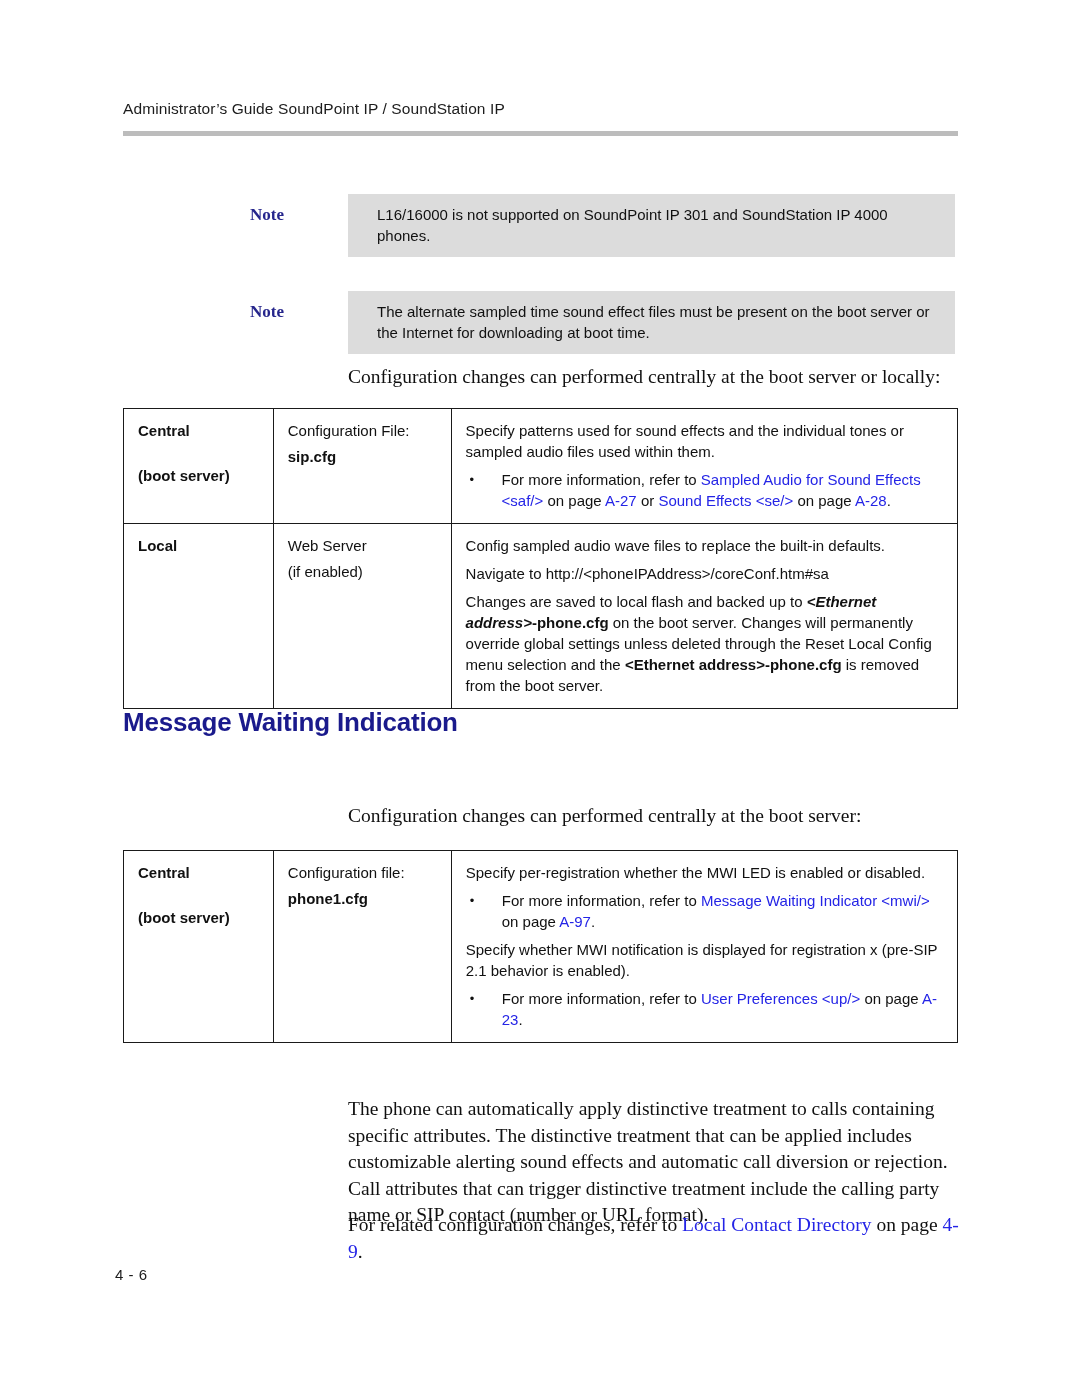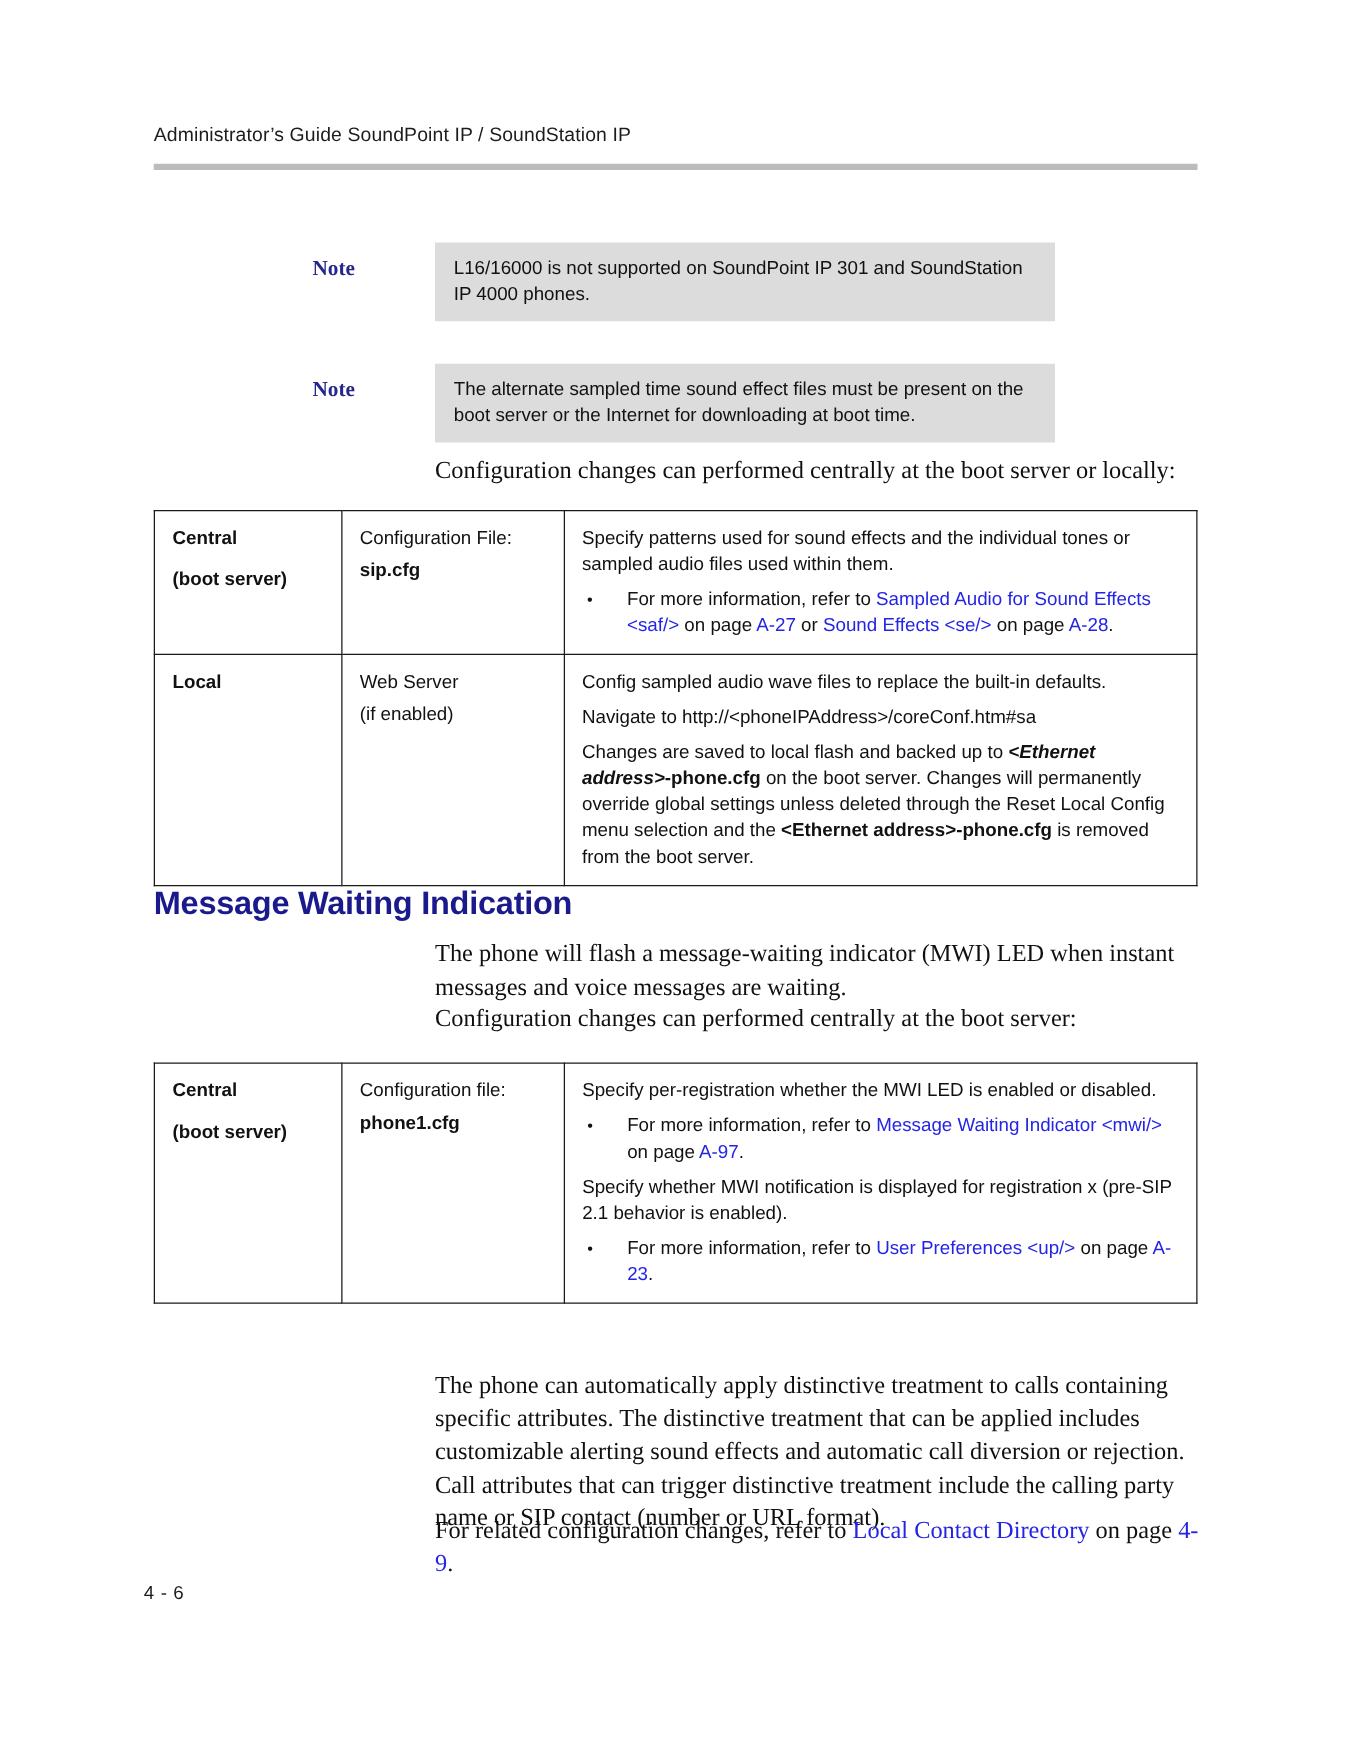--- a/index.html
+++ b/index.html
@@ -45,24 +45,24 @@
     width: 80px;
     font-family: "Liberation Serif", serif;
     font-weight: bold;
     font-size: 17px;
     color: #26268c;
   }
   .note .note-body {
     position: absolute;
     left: 98px;
     top: 0;
-    width: 496px;
+    width: 607px;
     min-height: 58px;
     background: #dcdcdc;
-    padding: 10px 12px 11px 15px;
+    padding: 10px 12px 11px 29px;
     font-family: "Liberation Sans", sans-serif;
     font-size: 15px;
     line-height: 21px;
     color: #111111;
   }
 
   #note-1 { left: 250px; top: 194px; }
   #note-2 { left: 250px; top: 291px; }
 
   
@@ -101,21 +101,21 @@
   table.cfg td {
     border: 1.4px solid #1a1a1a;
     vertical-align: top;
     padding: 11px 12px 12px 14px;
     line-height: 21px;
   }
   td.c1 { width: 150px; font-weight: bold; }
   td.c2 { width: 178px; }
   td.c3 { width: 507px; }
 
-  td.c1 .l2 { display: block; margin-top: 12px; }
+  td.c1 .l2 { display: block; margin-top: 24px; }
   td.c2 .l2 { display: block; margin-top: 5px; font-weight: bold; }
   td.c2 .l2n { display: block; margin-top: 5px; }
 
   .p { margin: 0 0 7px 0; }
   .p:last-child { margin-bottom: 0; }
 
   ul.bul { list-style: none; margin: 0 0 7px 0; padding: 0; }
   ul.bul:last-child { margin-bottom: 0; }
   ul.bul li {
     position: relative;
@@ -196,21 +196,20 @@
         <td class="c3">
           <p class="p">Config sampled audio wave files to replace the built-in defaults.</p>
           <p class="p">Navigate to http://&lt;phoneIPAddress&gt;/coreConf.htm#sa</p>
           <p class="p"><span>Changes are saved to local flash and backed up to </span><span class="bi">&lt;Ethernet address&gt;</span><span class="bb">-phone.cfg</span><span> on the boot server. Changes will permanently override global settings unless deleted through the Reset Local Config menu selection and the </span><span class="bb">&lt;Ethernet address&gt;-phone.cfg</span><span> is removed from the boot server.</span></p>
         </td>
       </tr>
     </tbody>
   </table>
 
   <div class="h1" style="top:707px;">Message Waiting Indication</div>
-  <div class="bodytext" style="top:751px;">The phone will flash a message-waiting indicator (MWI) LED when instant messages and voice messages are waiting.</div>
   <div class="bodytext" style="top:803px;">Configuration changes can performed centrally at the boot server:</div>
 
   <table class="cfg" style="top:850px;">
     <tbody>
       <tr>
         <td class="c1">
           <span>Central</span>
           <span class="l2">(boot server)</span>
         </td>
         <td class="c2">

